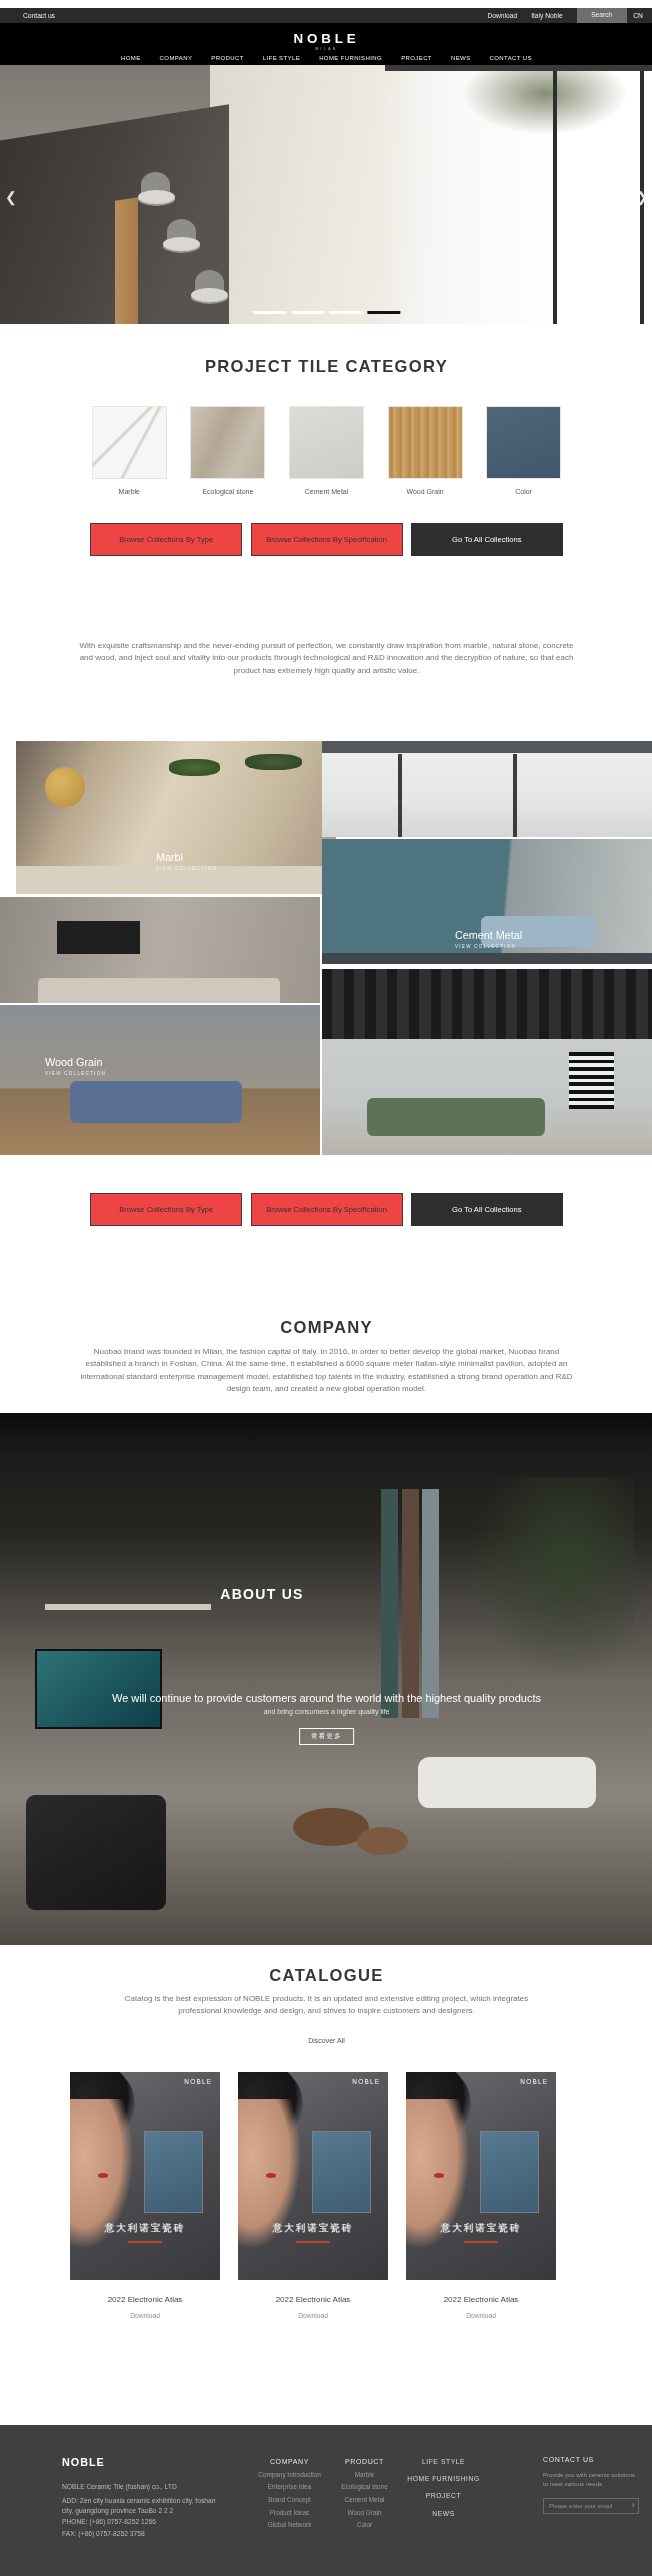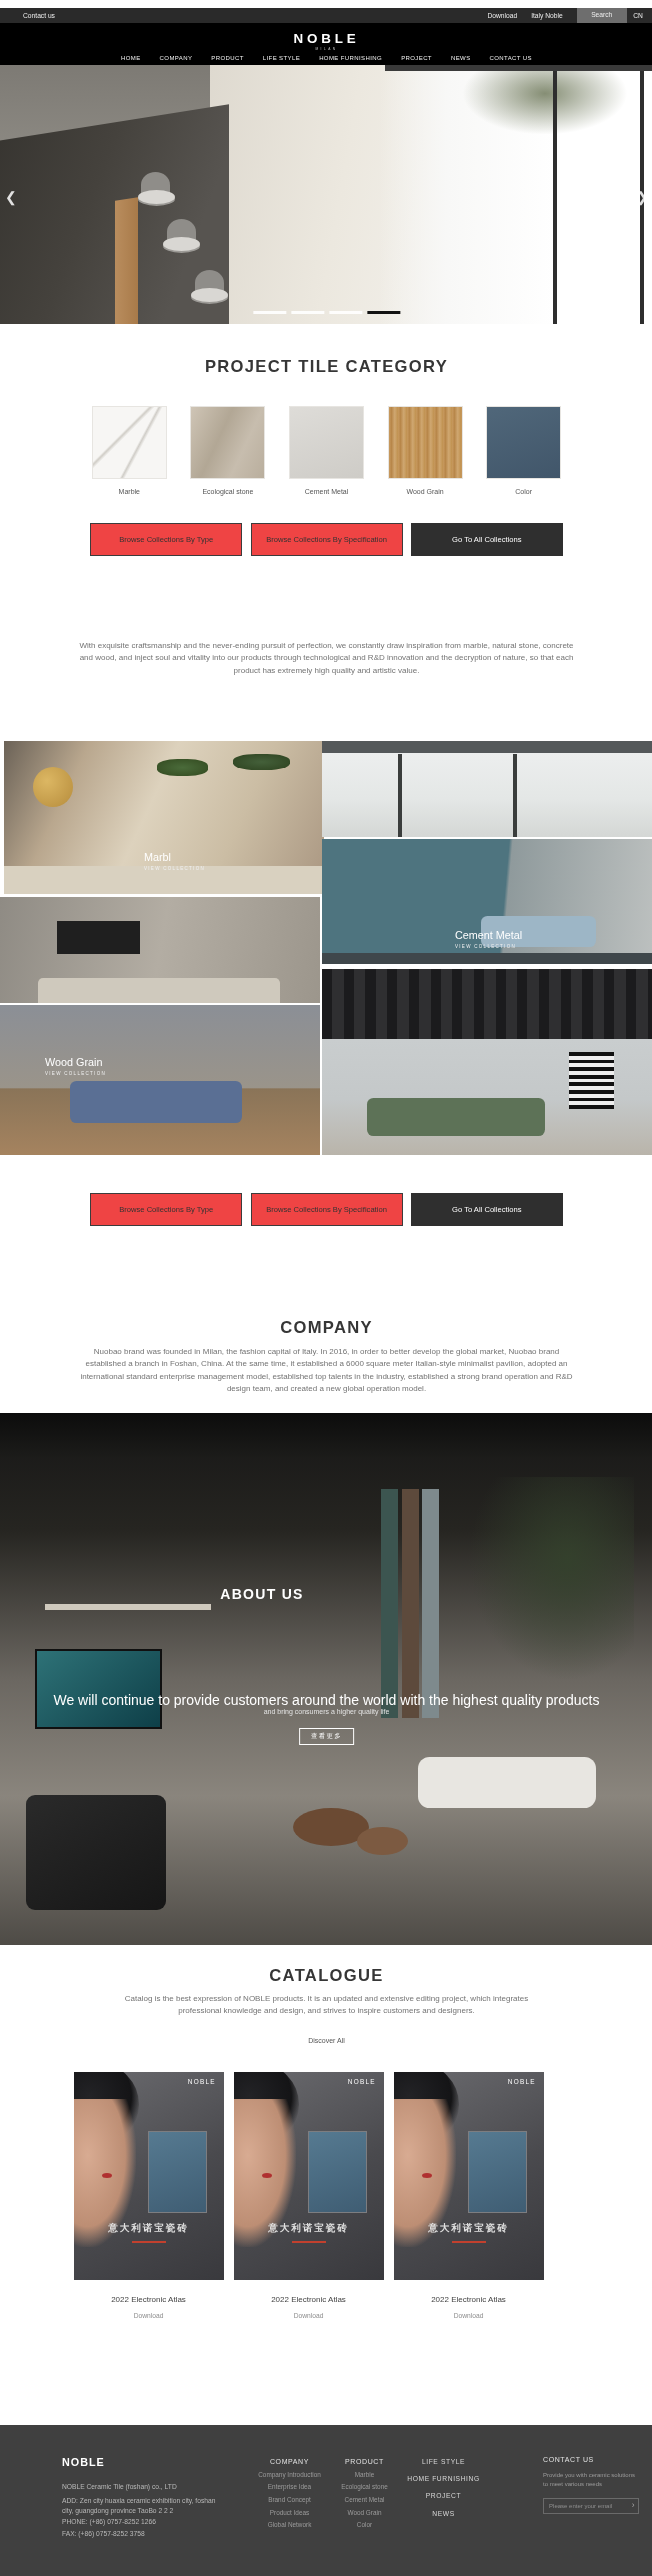--- a/index.html
+++ b/index.html
@@ -79,30 +79,30 @@
   .tile-label .big { font-size:10.8px; }
   .tile-label .sub { font-size:4.5px; letter-spacing:1.3px; margin-top:3.2px; color:#f0f0f0; }
   .shape { position:absolute; }
 
   
   .about { position:absolute; top:1405px; left:0; width:653px; height:532px; overflow:hidden;
           background:linear-gradient(180deg,#161616 0%,#262521 22%,#6b6761 50%,#8a857d 72%,#4e4b46 100%); }
   .about h2 { position:absolute; top:173px; left:0; width:524px; text-align:center;
           font-size:14px; font-weight:bold; letter-spacing:1.3px; color:#fff; }
   .about .l1 { position:absolute; top:279px; left:0; width:653px; text-align:center;
-          font-size:14px; color:#fff; }
+          font-size:11px; color:#fff; }
   .about .l2 { position:absolute; top:295px; left:0; width:653px; text-align:center;
           font-size:7px; color:#e3e3e3; }
   .about .more { position:absolute; top:315px; left:50%; transform:translateX(-50%);
           border:0.6px solid #fff; color:#fff; font-size:6.4px; padding:3.2px 11.5px; letter-spacing:1.3px; cursor:pointer; }
 
   
   .discover { position:absolute; top:2029px; left:0; width:653px; text-align:center;
           font-size:7px; color:#555; cursor:pointer; }
-  .covers { position:absolute; top:2064px; left:0; width:617px; display:flex; justify-content:center; gap:10px; }
+  .covers { position:absolute; top:2064px; left:0; width:556px; display:flex; justify-content:flex-end; gap:18px; }
   .card { width:150px; }
   .cover { position:relative; width:150px; height:208px; overflow:hidden; cursor:pointer;
           background:linear-gradient(150deg,#6c6c70 0%,#4a4a4e 55%,#39393d 100%); }
   .cover .brand { position:absolute; top:6.4px; right:7.6px; font-size:6.4px; letter-spacing:1.3px; color:#fff; }
   .cover .hair { position:absolute; left:-18px; top:-9px; width:83px; height:83px; border-radius:50%;
           background:radial-gradient(circle at 40% 40%, #232326 0%, #141416 60%, rgba(20,20,22,0) 75%); }
   .cover .face { position:absolute; left:-9px; top:27px; width:71px; height:148px;
           background:radial-gradient(ellipse at 32% 38%, #d8ab92 0%, #bd8e74 55%, rgba(189,142,116,0) 72%); }
   .cover .lips { position:absolute; left:28px; top:101px; width:10.2px; height:5.1px; border-radius:50%;
           background:#b03030; }
@@ -215,21 +215,21 @@
   <div class="btn-row" style="top:515px;">
     <div class="btn outline">Browse Collections By Type</div>
     <div class="btn outline">Browse Collections By Specification</div>
     <div class="btn dark">Go To All Collections</div>
   </div>
 
   <p class="sec-para" style="top:632px; width:503px;">With exquisite craftsmanship and the never-ending pursuit of perfection, we constantly draw inspiration from marble, natural stone, concrete and wood, and inject soul and vitality into our products through technological and R&amp;D innovation and the decryption of nature, so that each product has extremely high quality and artistic value.</p>
 
   <div class="gallery">
 
-    <div class="tile" style="left:4px; top:0; width:320px; height:153px;
+    <div class="tile" style="left:16px; top:0; width:320px; height:153px;
          background:linear-gradient(115deg,#6b6257 0%,#b9a78e 22%,#ddd2bd 45%,#cbbda4 70%,#a99681 100%);padding-left:28px;">
       <div class="shape" style="left:29px; top:25.5px; width:40px; height:40px; border-radius:50%;
            background:radial-gradient(circle at 35% 35%, #dcb763, #b68c3c);"></div>
       <div class="shape" style="left:153px; top:18px; width:51px; height:16.6px; border-radius:40%;
            background:radial-gradient(ellipse,#4a6b3a,#32491f);"></div>
       <div class="shape" style="left:229px; top:12.7px; width:57px; height:16.6px; border-radius:40%;
            background:radial-gradient(ellipse,#44603a,#2d421f);"></div>
       <div class="shape" style="left:0; bottom:0; width:320px; height:28px; background:#d9d1c0;"></div>
       <div class="tile-label" style="left:140px; bottom:23px;">
         <div class="big">Marbl</div>

